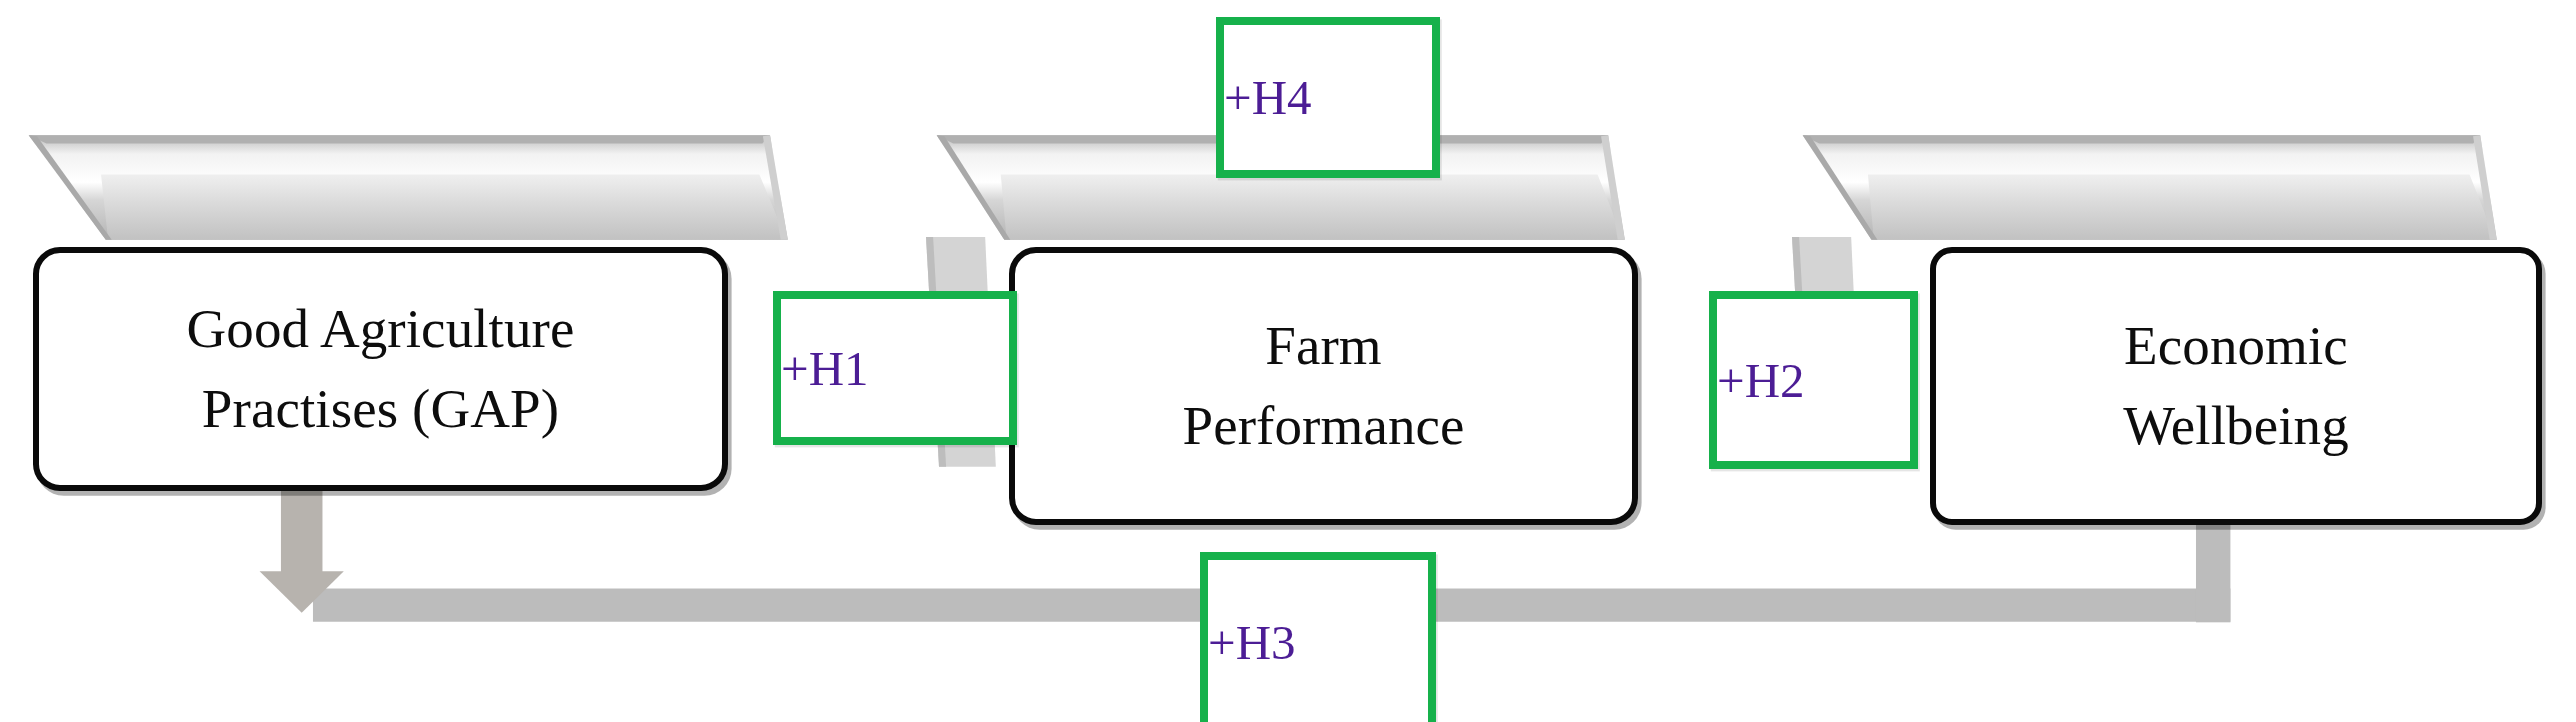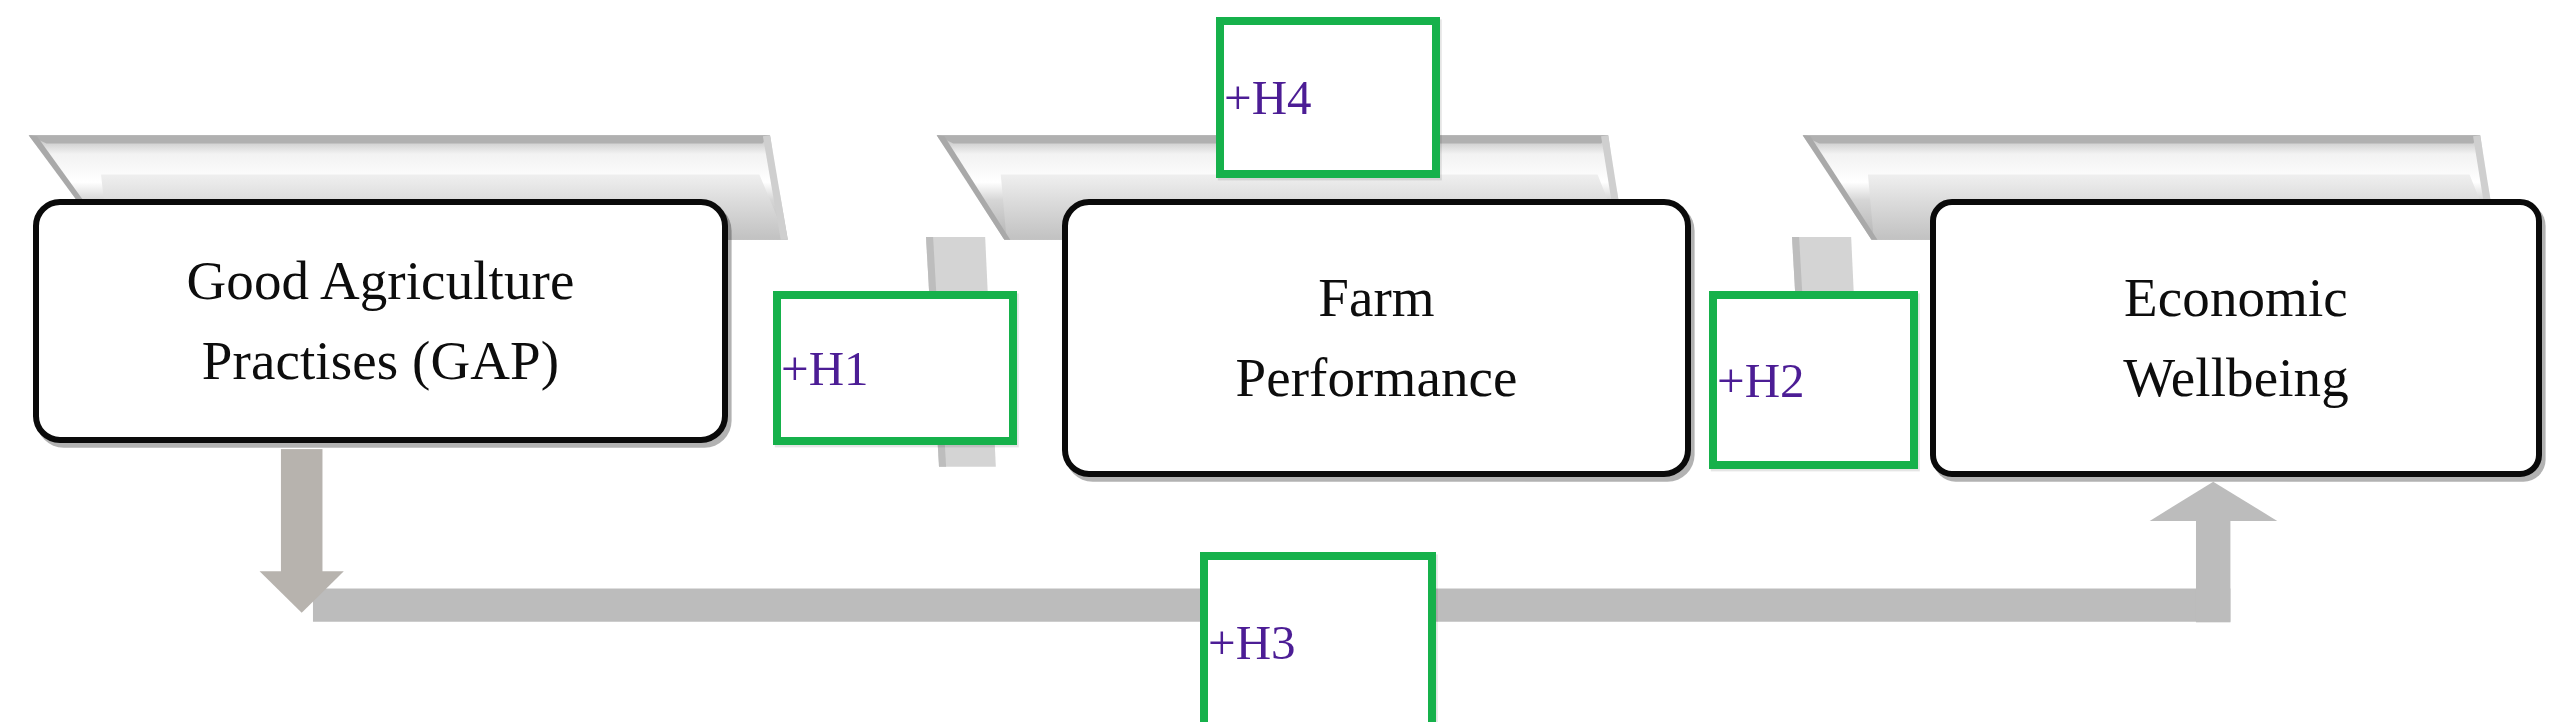--- a/index.html
+++ b/index.html
@@ -21,20 +21,21 @@
     border:6.5px solid #0a0a0a;
     border-radius:27px;
     box-sizing:border-box;
     display:flex;
     align-items:center;
     justify-content:center;
     text-align:center;
     color:#0d0d0d;
     line-height:1.45;
     box-shadow:3.6px 4.7px 0 rgba(0,0,0,0.30);
+    margin-top:48px;
   }
   .concept .ctext{
     display:block;
     padding:0 10.7px;
     white-space:pre-line;
     letter-spacing:0.1px;
   }
 
   
   .hyp{
@@ -152,21 +153,21 @@
       <rect x="473" y="757" width="70" height="213" fill="#b7b3ae"></rect>
       <polygon points="508,1033 437,963 579,963" fill="#b7b3ae"></polygon>
     </svg>
   </div>
 
   <div class="concept" style="left:33px;top:199px;width:695px;height:244px;font-size:55px;z-index:20;">
     <span class="ctext">Good Agriculture
 Practises (GAP)</span>
   </div>
 
-  <div class="concept" style="left:1062px;top:199px;width:629px;height:278px;font-size:55px;z-index:20;">
+  <div class="concept" style="left:1009px;top:199px;width:629px;height:278px;font-size:55px;z-index:20;">
     <span class="ctext">Farm
 Performance</span>
   </div>
 
   <div class="concept" style="left:1930px;top:199px;width:612px;height:278px;font-size:55px;z-index:20;border-radius:22px;">
     <span class="ctext">Economic
 Wellbeing</span>
   </div>
 
   <div class="hyp" style="left:773px;top:291px;width:244px;height:154px;font-size:49px;">

